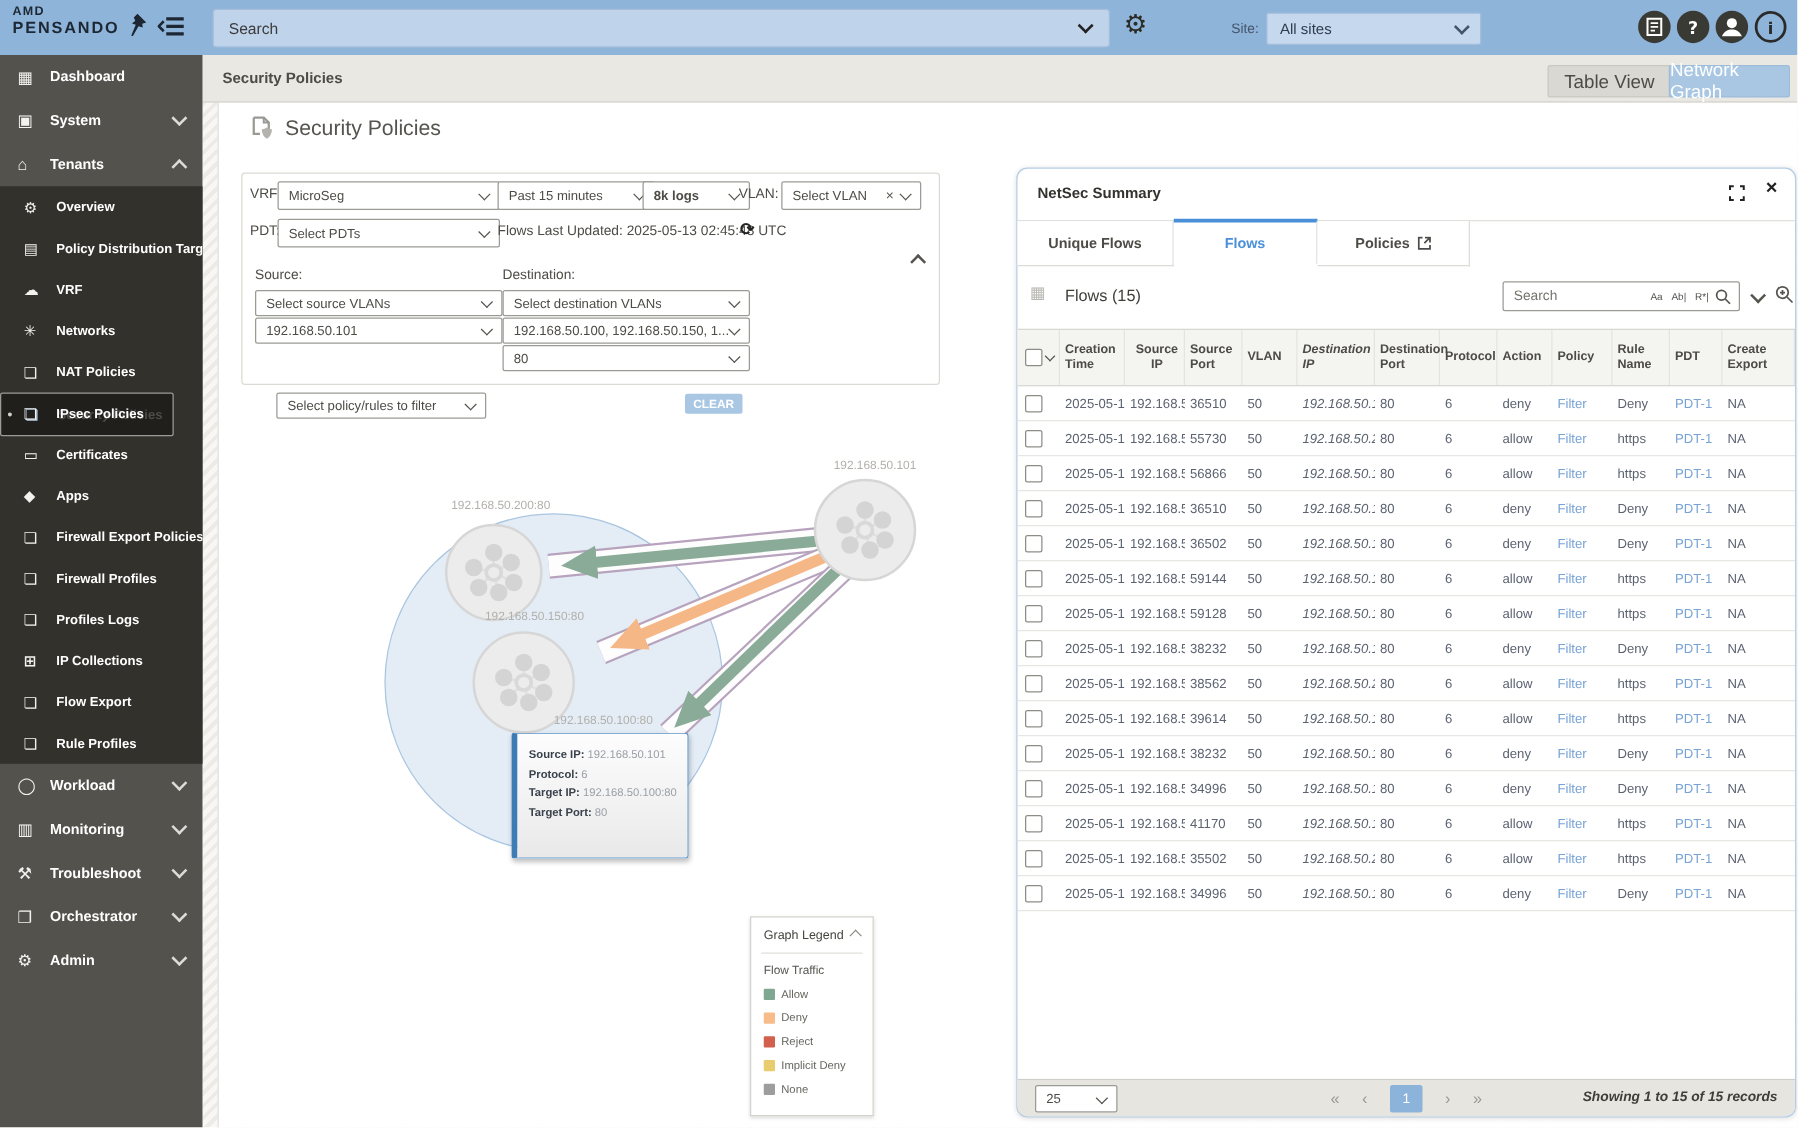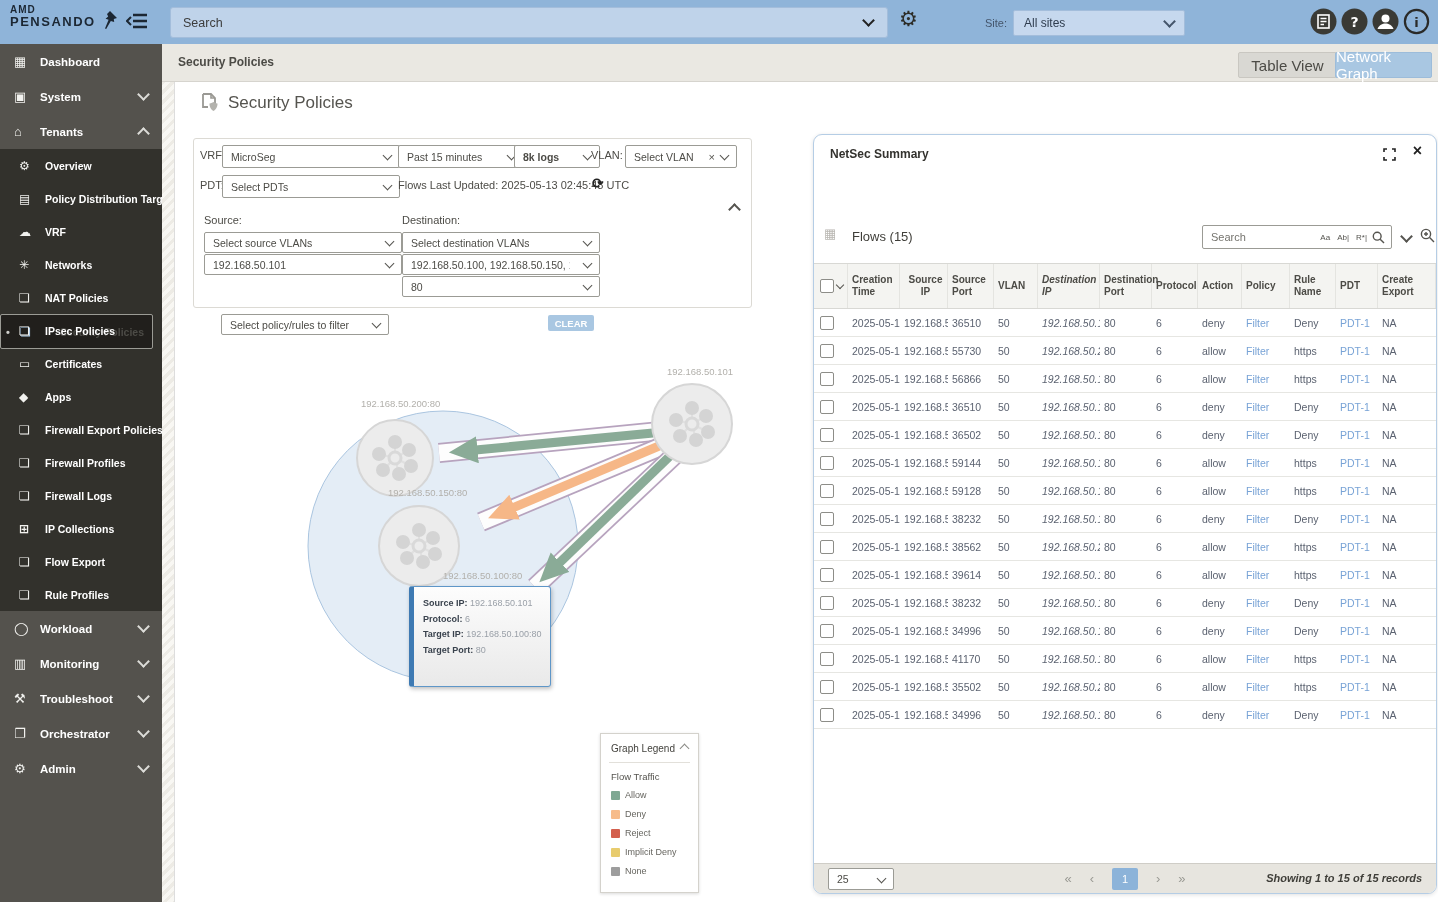--- a/index.html
+++ b/index.html
@@ -54,21 +54,21 @@
   #content{position:absolute;left:162px;top:81px;width:1276px;height:821px;
       background:repeating-linear-gradient(135deg,#edebe5 0 3px,#f8f7f3 3px 7px);}
   #panel{position:absolute;left:12px;top:1px;right:0;bottom:0;background:#fff;border-left:1px solid #ddd;}
   #page-title-row{position:absolute;left:24px;top:10px;display:flex;align-items:center;gap:8px;}
   #page-title{font-size:17px;color:#55544f;}
   
   #filter-panel{position:absolute;left:18px;top:56px;width:557px;height:168px;border:1px solid #dcdad4;
       border-radius:3px;background:#fff;}
   .flabel{position:absolute;font-size:11px;color:#4c4b46;}
   .sel{position:absolute;border:1px solid #9b9b95;border-radius:2px;background:#fff;display:flex;
-      align-items:center;justify-content:space-between;font-size:10.5px;color:#4c4b46;padding:0 8px 0 8px;gap:14px;}
+      align-items:center;justify-content:space-between;font-size:10.5px;color:#4c4b46;padding:0 8px 0 8px;}
   .sel .cvs{width:6px;height:6px;border-right:1.5px solid #55544f;border-bottom:1.5px solid #55544f;
       transform:rotate(45deg);margin-top:-2px;flex:0 0 6px;}
   .sel .txt{white-space:nowrap;overflow:hidden;}
   #clear-btn{position:absolute;left:373px;top:233px;width:46px;height:16px;background:#a9c7e2;color:#fff;
       font-size:9.5px;font-weight:bold;display:flex;align-items:center;justify-content:center;border-radius:2px;}
   #refresh-icon{position:absolute;left:398px;top:91px;font-size:14px;font-weight:bold;color:#222;}
   #filter-collapse{position:absolute;left:536px;top:66px;}
   
   #graph-svg{position:absolute;left:0;top:0;width:1276px;height:821px;pointer-events:none;}
   #tooltip{position:absolute;left:234px;top:504px;width:127px;height:90px;border:1px solid #5e96c8;
@@ -238,21 +238,21 @@
       <div class="sitem sub">
         <span class="sicon">❏</span>
         <span class="slabel">Firewall Export Policies</span>
       </div>
       <div class="sitem sub">
         <span class="sicon">❏</span>
         <span class="slabel">Firewall Profiles</span>
       </div>
       <div class="sitem sub">
         <span class="sicon">❏</span>
-        <span class="slabel">Firewall Logs</span>
+        <span class="slabel">Profiles Logs</span>
       </div>
       <div class="sitem sub">
         <span class="sicon">⊞</span>
         <span class="slabel">IP Collections</span>
       </div>
       <div class="sitem sub">
         <span class="sicon">❏</span>
         <span class="slabel">Flow Export</span>
       </div>
       <div class="sitem sub">
@@ -464,20 +464,35 @@
         </div>
   </div>
 
   <div id="netsec">
     <div id="ns-title">NetSec Summary</div>
     <svg id="ns-expand" width="13" height="13" viewBox="0 0 13 13">
       <path d="M1 4V1h3M9 1h3v3M12 9v3H9M4 12H1V9" fill="none" stroke="#222" stroke-width="1.6"></path>
     </svg>
     <div id="ns-close">×</div>
 
+    <div id="ns-tabs">
+      <div class="tab t0">
+        <span>Unique Flows</span>
+      </div>
+      <div class="tab t1 active">
+        <span>Flows</span>
+      </div>
+      <div class="tab t2">
+        <span>Policies</span>
+        <svg width="11" height="11" viewBox="0 0 11 11">
+          <path d="M4 1H1v9h9V7" fill="none" stroke="#4c4b46" stroke-width="1.4"></path>
+          <path d="M6 1h4v4M10 1L5.5 5.5" fill="none" stroke="#4c4b46" stroke-width="1.4"></path>
+        </svg>
+      </div>
+    </div>
 
     <div id="ns-flows-row">
       <span id="grid-icon">▦</span>
       <span id="flows-title">Flows (15)</span>
       <div id="ns-search">
         <input placeholder="Search" style="">
         <span id="search-tools" style="display:flex;gap:7px;align-items:center;">
               <span class="tool">Aa</span>
               <span class="tool">Ab|</span>
               <span class="tool">R*|</span>

